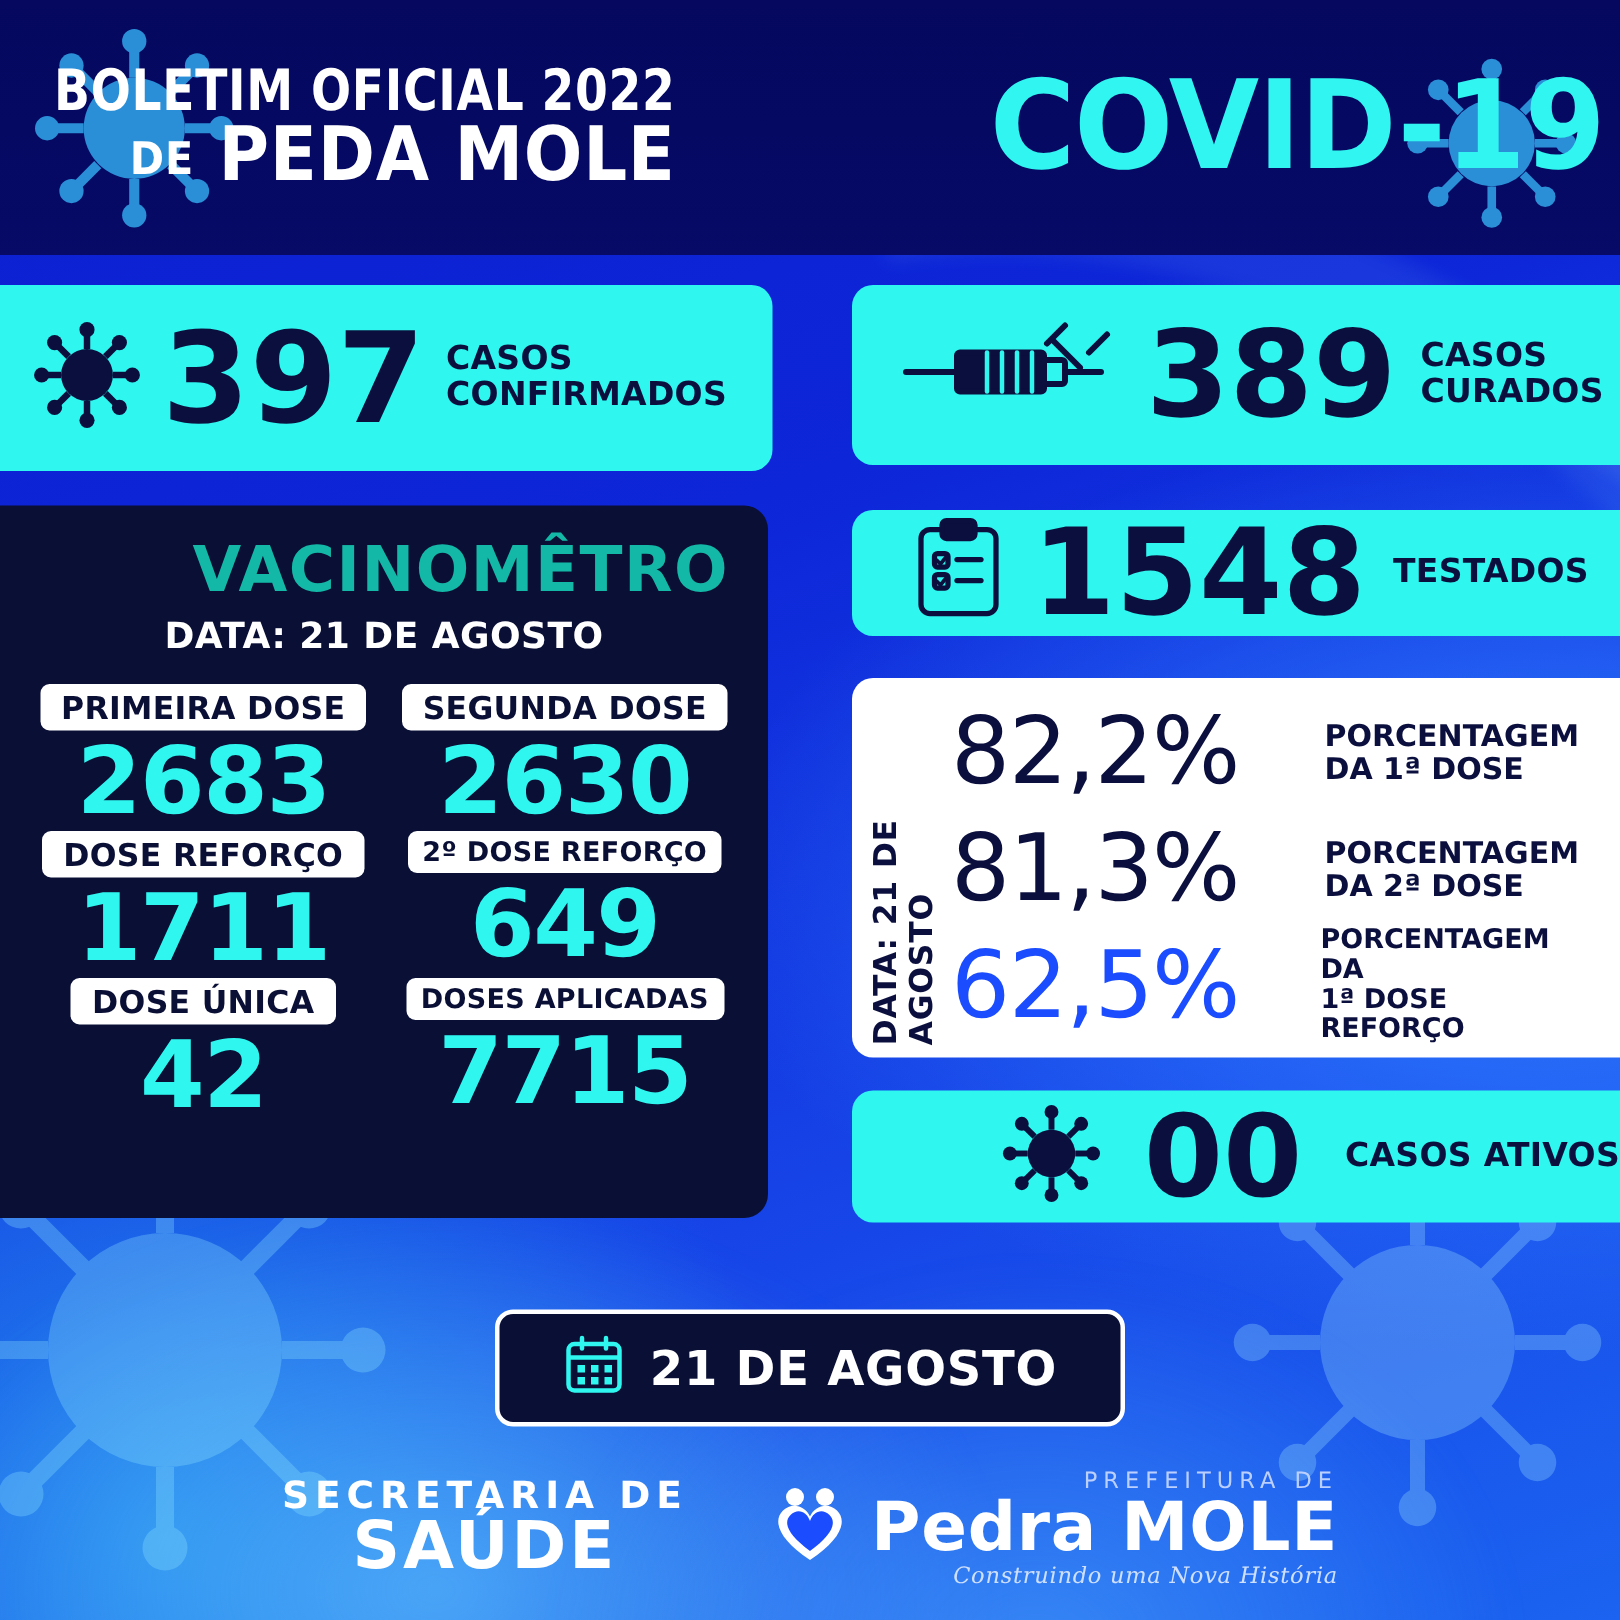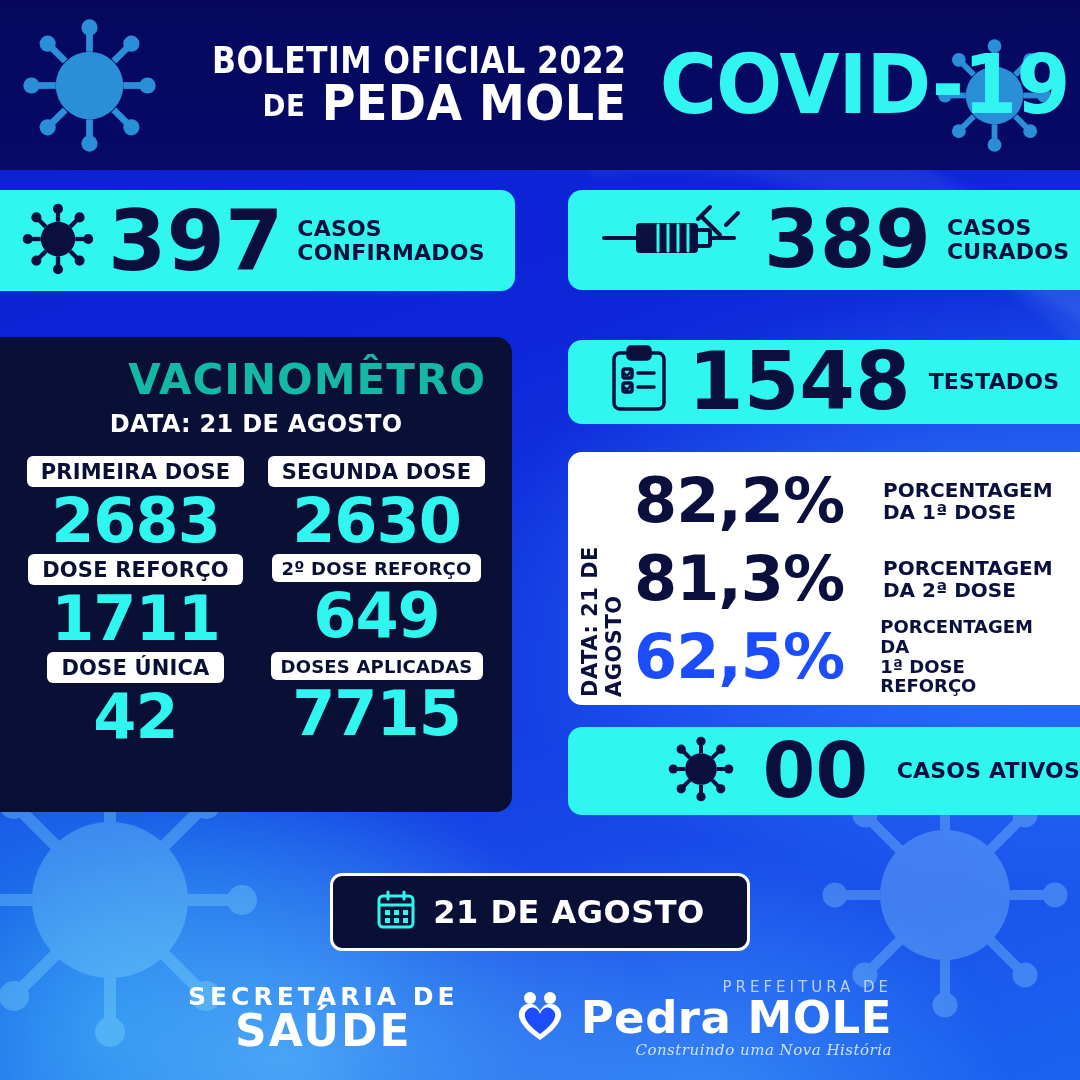--- a/index.html
+++ b/index.html
@@ -52,21 +52,21 @@
 
   
   .header {
     position: absolute; top: 0; left: 0; right: 0; height: 170px;
     background: #05085c;
     background: linear-gradient(180deg,#05085e 0%, #070a66 100%);
     z-index: 3;
   }
   .header-inner {
     position: relative; height: 100%;
-    display: flex; align-items: center; justify-content: flex-end;
+    display: flex; align-items: center; justify-content: space-between;
   }
   .title-left {
     text-align: right; color: #fff; line-height: .95;
   }
   .title-left .l1 {
     font-size: 38px; font-weight: bold; letter-spacing: .5px;
     font-family: "DejaVu Sans", sans-serif; font-stretch: condensed;
     transform: scaleX(.92); transform-origin: right center;
   }
   .title-left .l2 {
@@ -97,23 +97,23 @@
   .num {
     font-family: "DejaVu Sans", sans-serif;
     font-weight: bold; color: #0b0f3d; line-height: 1;
   }
   .lbl {
     font-family: "DejaVu Sans", sans-serif;
     font-weight: bold; color: #0b0f3d; line-height: 1.08;
     font-size: 22px; letter-spacing: .2px;
   }
 
-  #card-confirmados { left: 0; top: 190px; width: 515px; height: 101px;
+  #card-confirmados { left: 0; top: 190px; width: 515px; height: 124px;
     border-radius: 0 14px 14px 0; padding-left: 22px; gap: 14px; }
-  #card-curados { right: 0; top: 190px; width: 512px; height: 100px;
+  #card-curados { right: 0; top: 190px; width: 512px; height: 120px;
     border-radius: 14px 0 0 14px; padding-left: 30px; gap: 16px; }
   #card-testados { right: 0; top: 340px; width: 512px; height: 84px;
     border-radius: 14px 0 0 14px; padding-left: 40px; gap: 18px; }
   #card-ativos { right: 0; top: 727px; width: 512px; height: 88px;
     border-radius: 14px 0 0 14px; padding-left: 100px; gap: 22px; justify-content: space-between; }
 
   
   #vacinometro {
     position: absolute; left: 0; top: 337px; width: 512px; height: 475px;
     background: #0a0f35; border-radius: 0 16px 16px 0;
@@ -153,21 +153,21 @@
   }
   .vert-date {
     writing-mode: vertical-rl; transform: rotate(180deg);
     font-weight: bold; font-size: 21px; color: #0b0f3d;
     font-family: "DejaVu Sans", sans-serif; letter-spacing: .5px;
     margin-right: 8px;
   }
   .prows { flex: 1; }
   .prow { display: flex; align-items: center; gap: 14px; height: 78px; }
   .pval {
-    font-family: "DejaVu Sans", sans-serif; font-weight: bold;
+    font-family: "DejaVu Sans", sans-serif; font-weight: normal;
     font-size: 62px; line-height: 1; letter-spacing: -1px;
     width: 235px; text-align: left;
   }
   .pval.dark { color: #0b0f3d; }
   .pval.blue { color: #1b4dff; }
   .ptxt {
     font-family: "DejaVu Sans", sans-serif; font-weight: bold;
     font-size: 20px; color: #0b0f3d; line-height: 1.1;
   }
   .ptxt.sm { font-size: 18px; }

